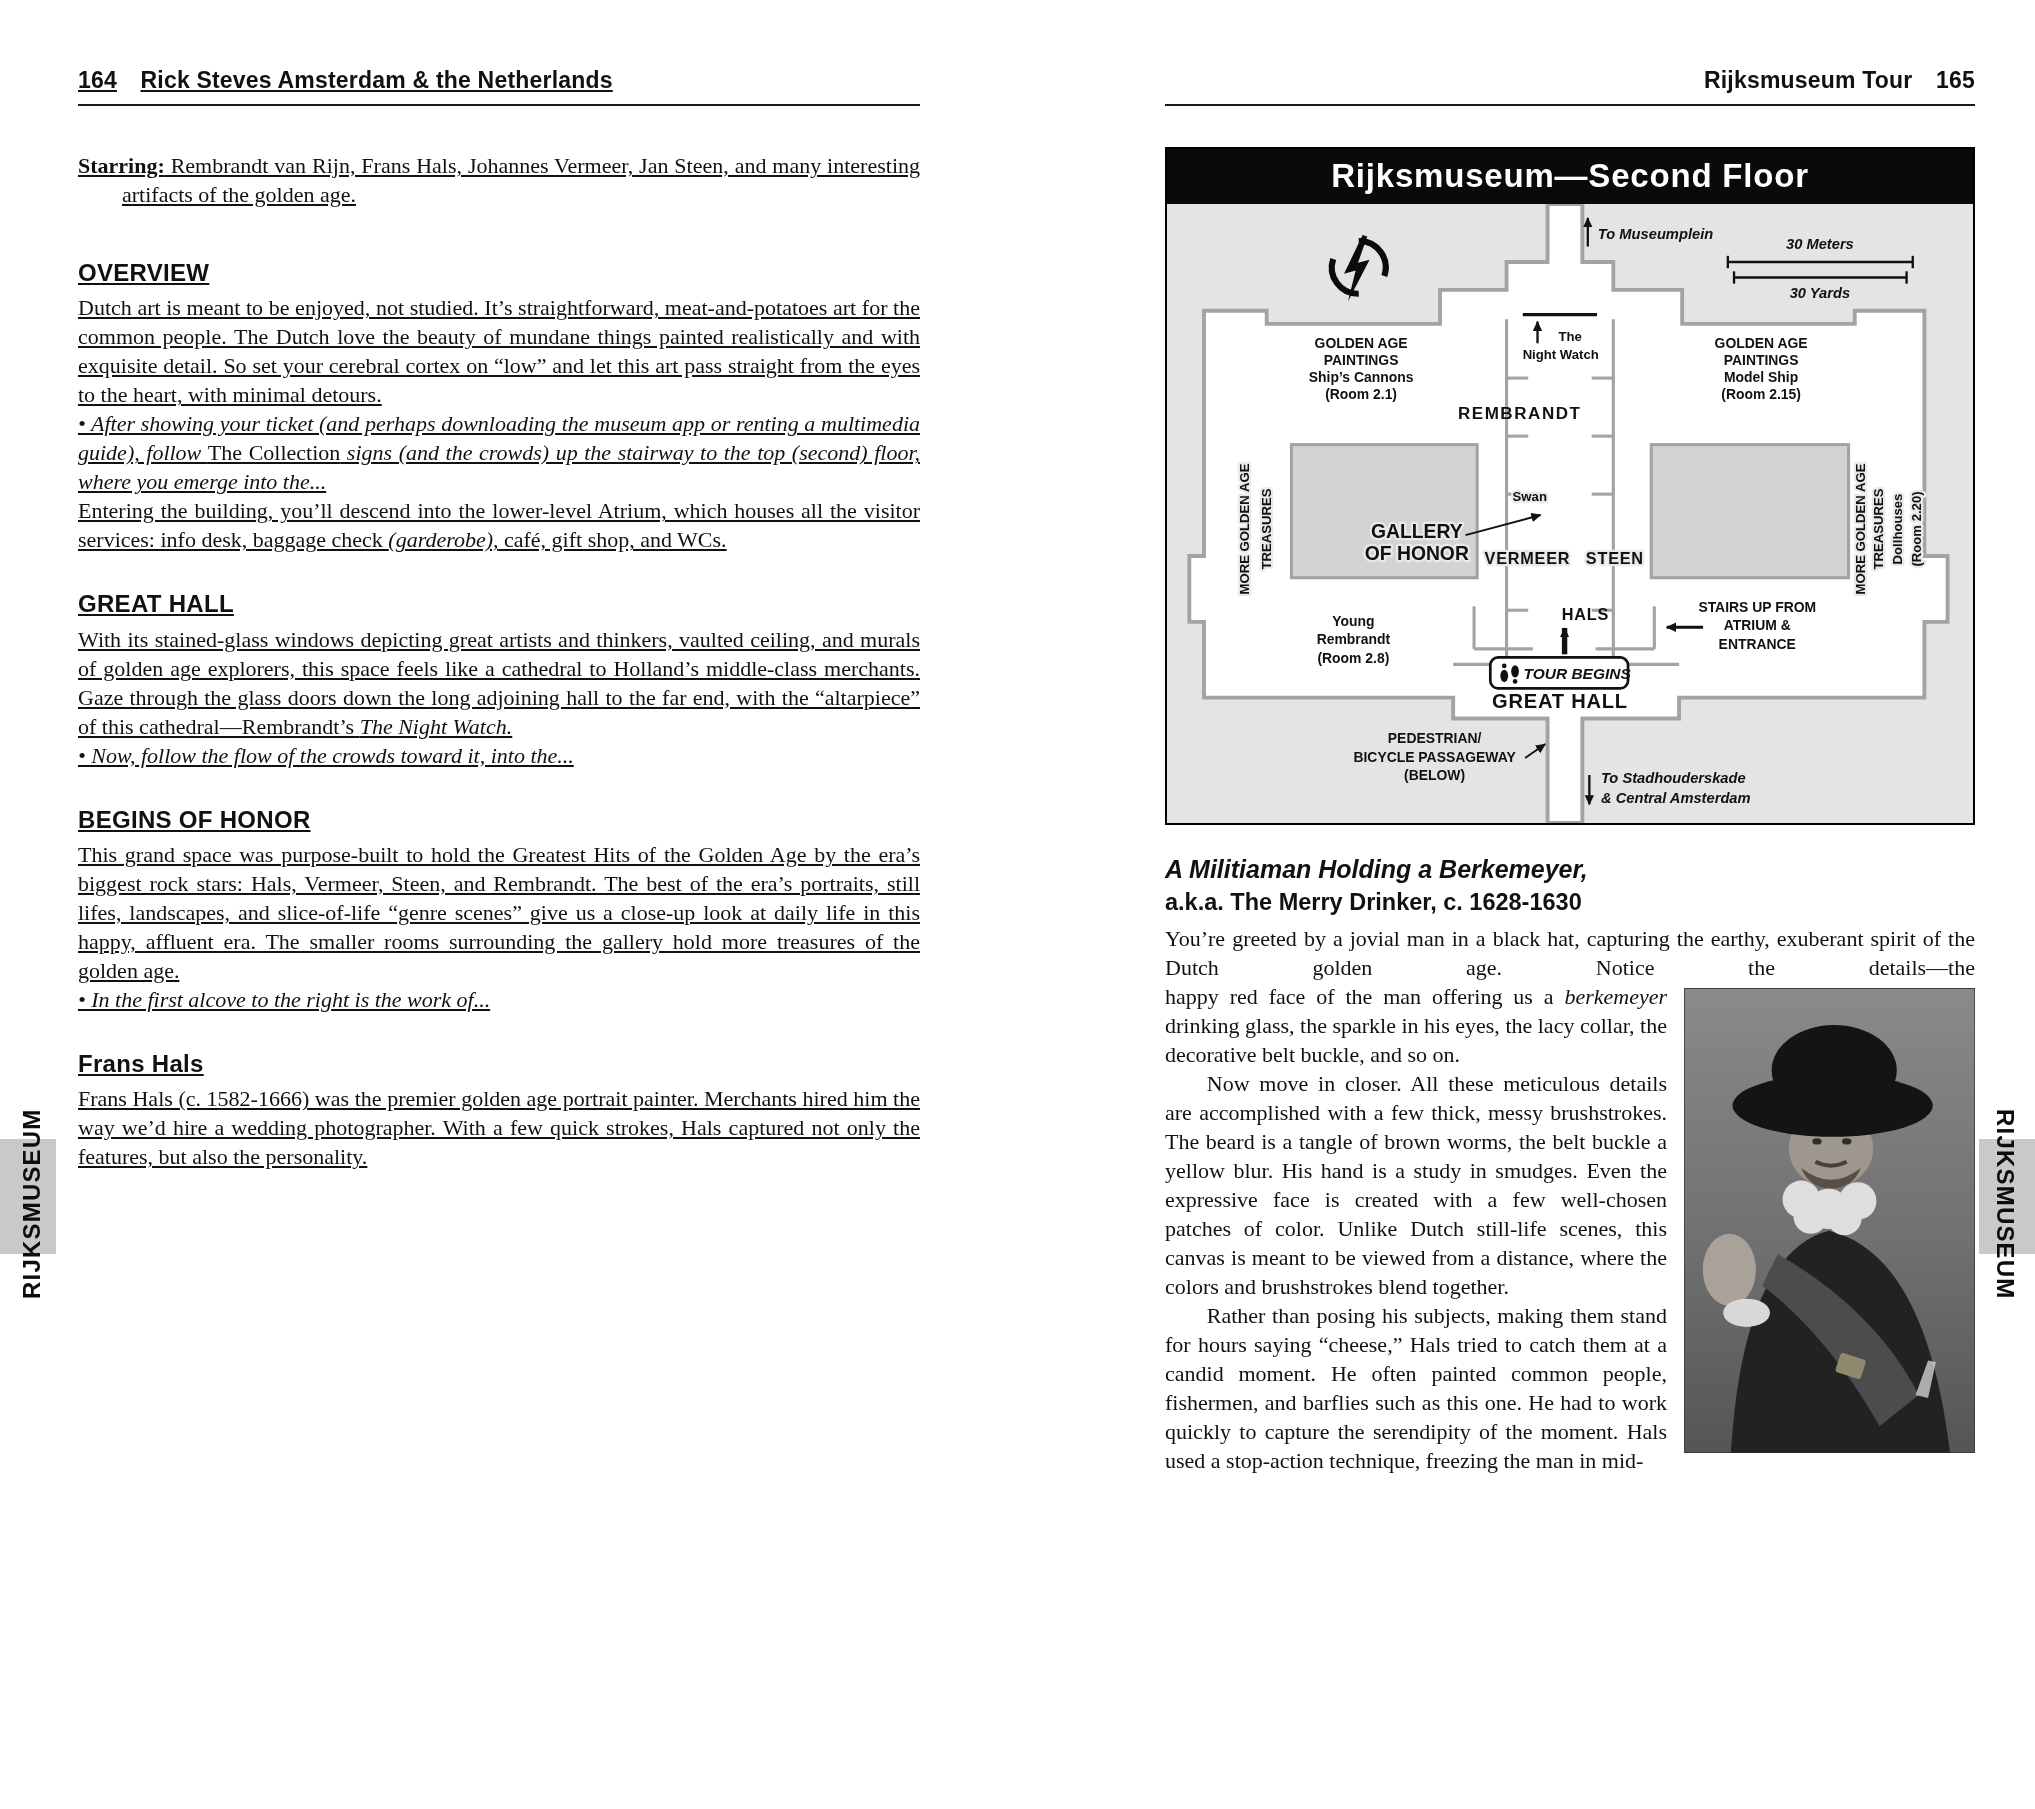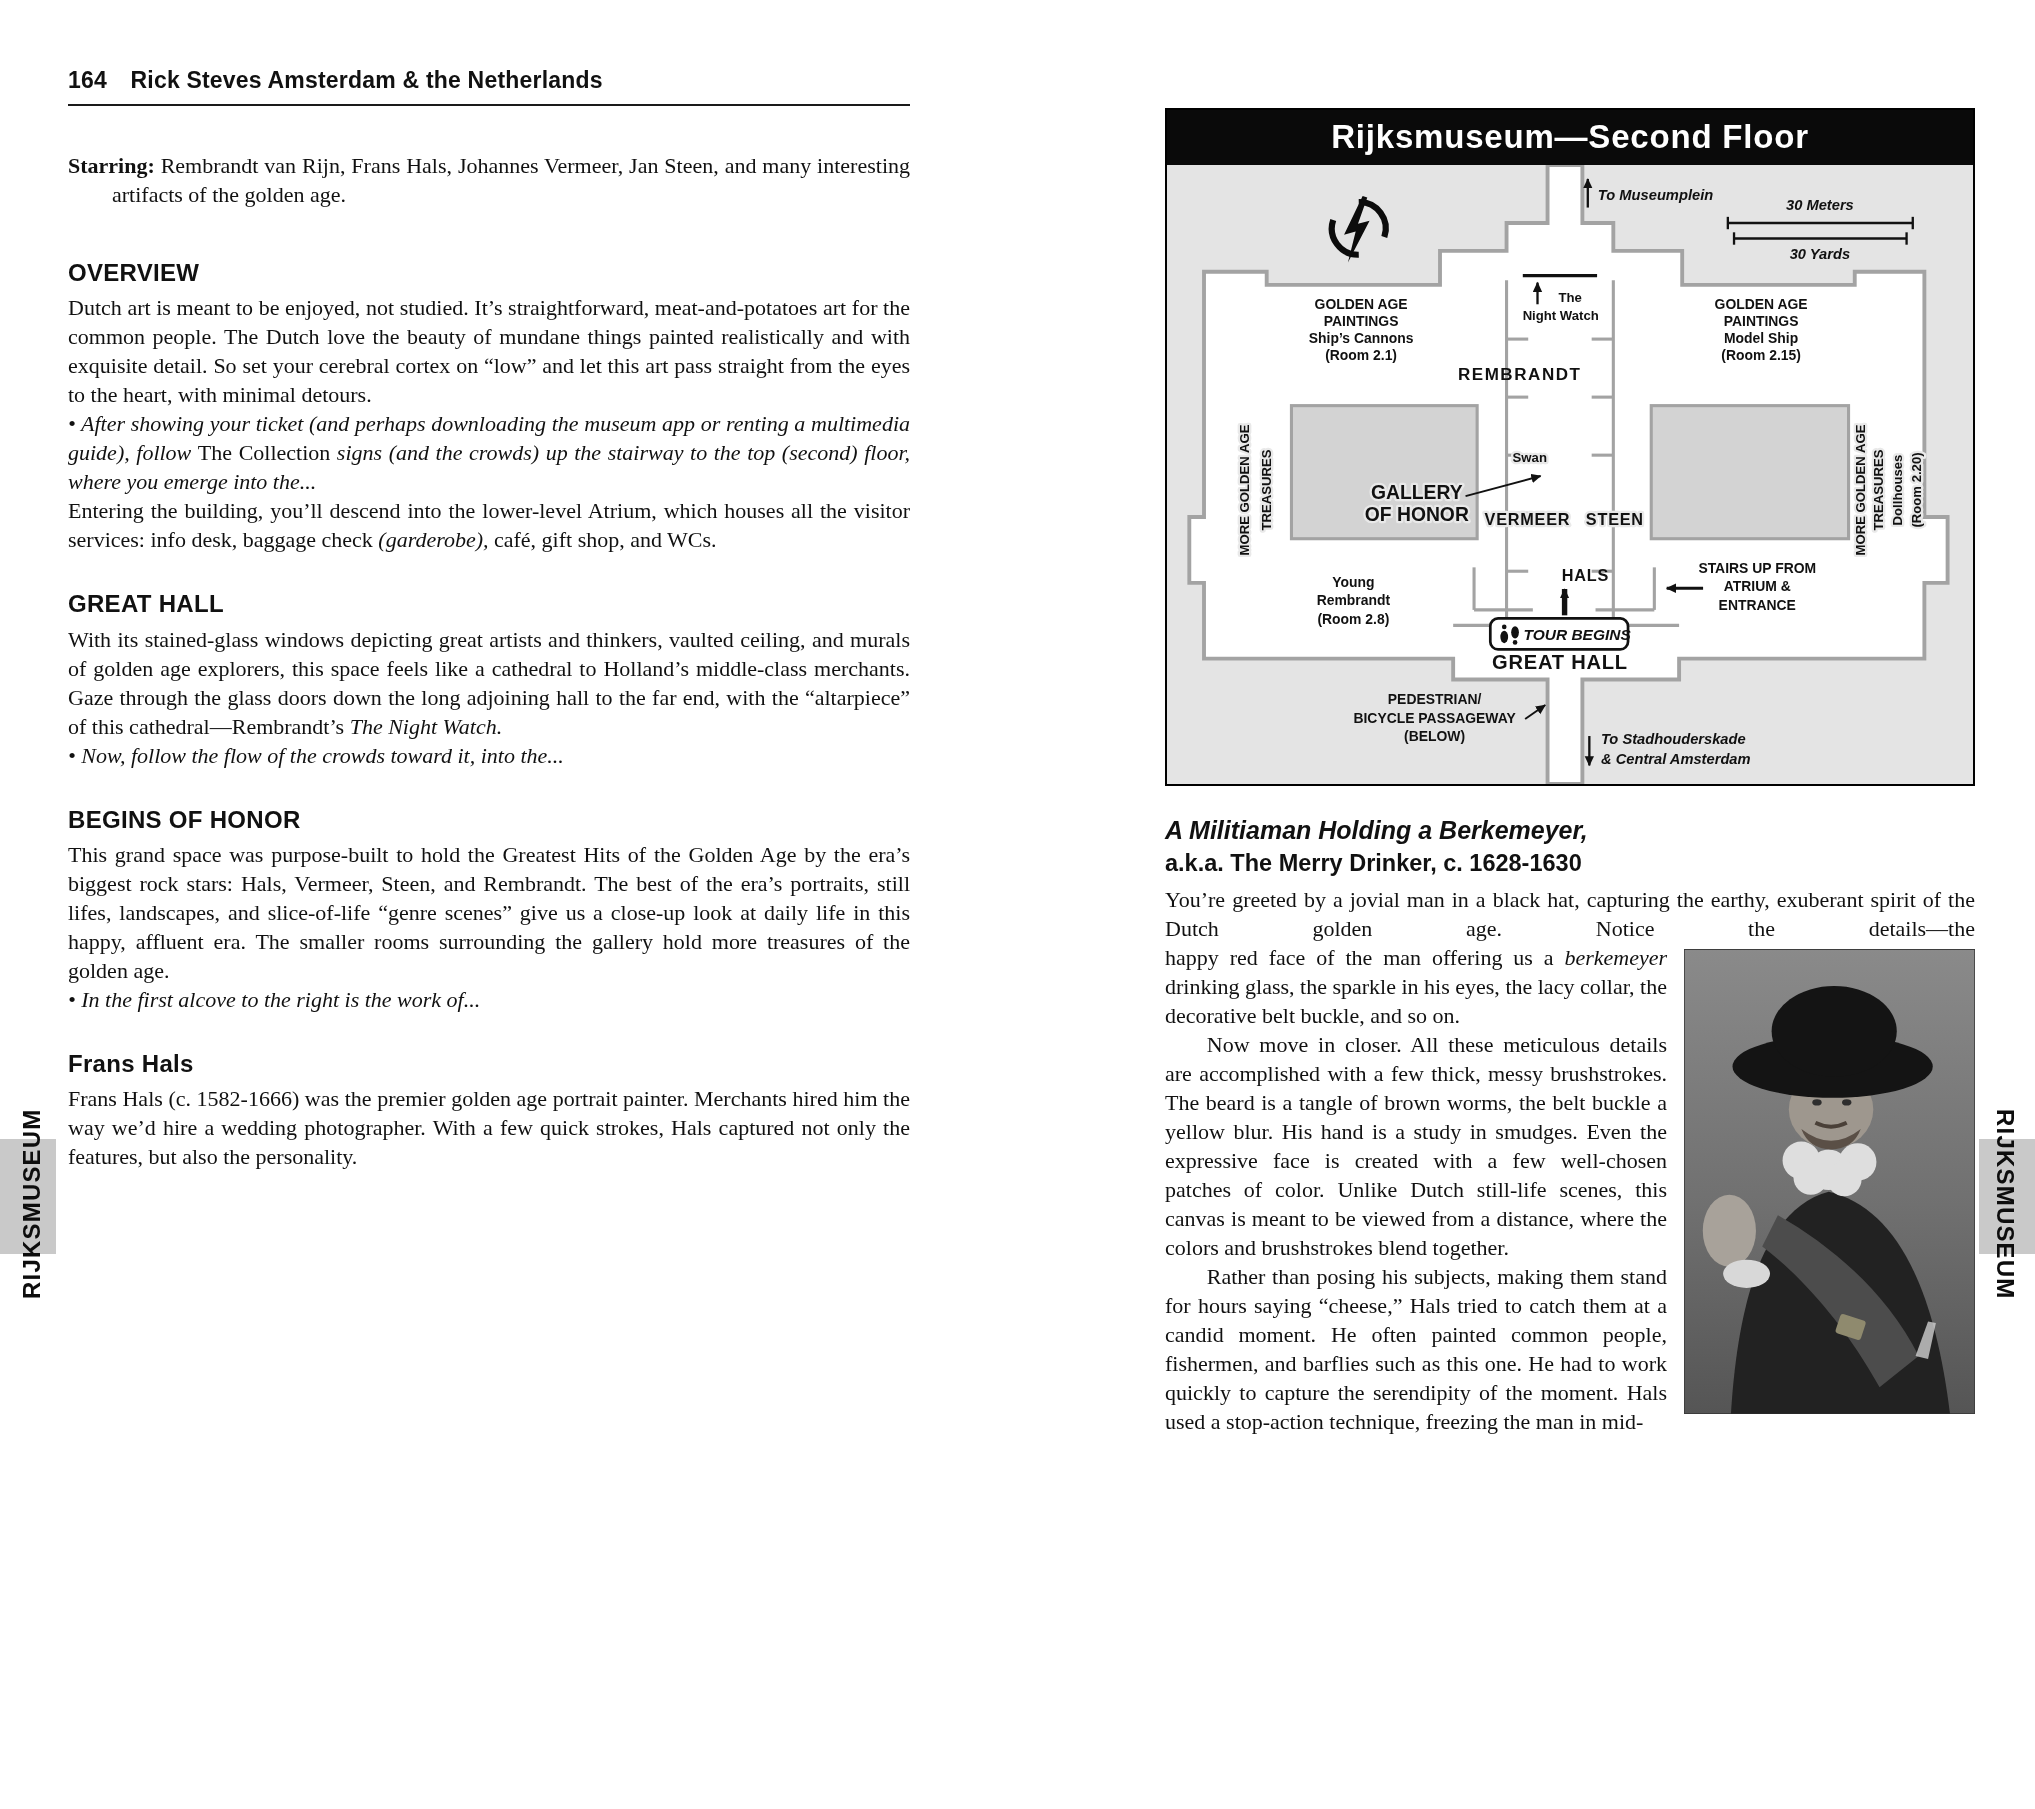--- a/index.html
+++ b/index.html
@@ -1,19 +1,19 @@
 <!DOCTYPE html>
 <html style="font-size:12.5px"><head>
 <meta charset="utf-8">
 <style>
   html,body{margin:0;padding:0;background:#ffffff;}
   #canvas{position:relative;width:2035px;height:1809px;background:#ffffff;overflow:hidden;
           font-family:"Liberation Serif",serif;color:#111;}
   .page{position:absolute;top:67px;}
-  #left-page{left:68px;width:842px;}
+  #left-page{left:78px;width:842px;text-decoration:underline;}
   #right-page{left:1165px;width:810px;}
 
   
   .pg-header{display:flex;align-items:flex-end;gap:23.5px;
              font-family:"Liberation Sans",sans-serif;font-weight:bold;font-size:23px;
              padding-bottom:10.2px;border-bottom:2.3px solid #1a1a1a;letter-spacing:0.2px;}
   #right-page .pg-header{justify-content:flex-end;}
 
   
   .body-p{font-size:22px;line-height:29px;text-align:justify;margin:0;}
@@ -77,20 +77,24 @@
 
     <h2 class="sans-h mt-sec">BEGINS OF HONOR</h2>
     <p class="body-p">This grand space was purpose-built to hold the Greatest Hits of the Golden Age by the era’s biggest rock stars: Hals, Vermeer, Steen, and Rembrandt. The best of the era’s portraits, still lifes, landscapes, and slice-of-life “genre scenes” give us a close-up look at daily life in this happy, affluent era. The smaller rooms surrounding the gallery hold more treasures of the golden age.</p>
     <p class="body-p bullet">• In the first alcove to the right is the work of...</p>
 
     <h2 class="sans-h mt-sec">Frans Hals</h2>
     <p class="body-p">Frans Hals (c. 1582-1666) was the premier golden age portrait painter. Merchants hired him the way we’d hire a wedding photographer. With a few quick strokes, Hals captured not only the features, but also the personality.</p>
   </div>
 
   <div class="page" id="right-page">
+    <div class="pg-header">
+      <span>Rijksmuseum Tour</span>
+      <span>165</span>
+    </div>
 
     <div id="map-fig">
       <div id="map-title">Rijksmuseum—Second Floor</div>
       <svg id="map-svg" viewBox="0 0 1040 800" width="806" height="619">
         <defs>
           <marker id="ah" markerUnits="userSpaceOnUse" markerWidth="16" markerHeight="16" refX="12" refY="6" orient="auto">
             <path d="M0,0 L13,6 L0,12 z" fill="#111"></path>
           </marker>
         </defs>
 

